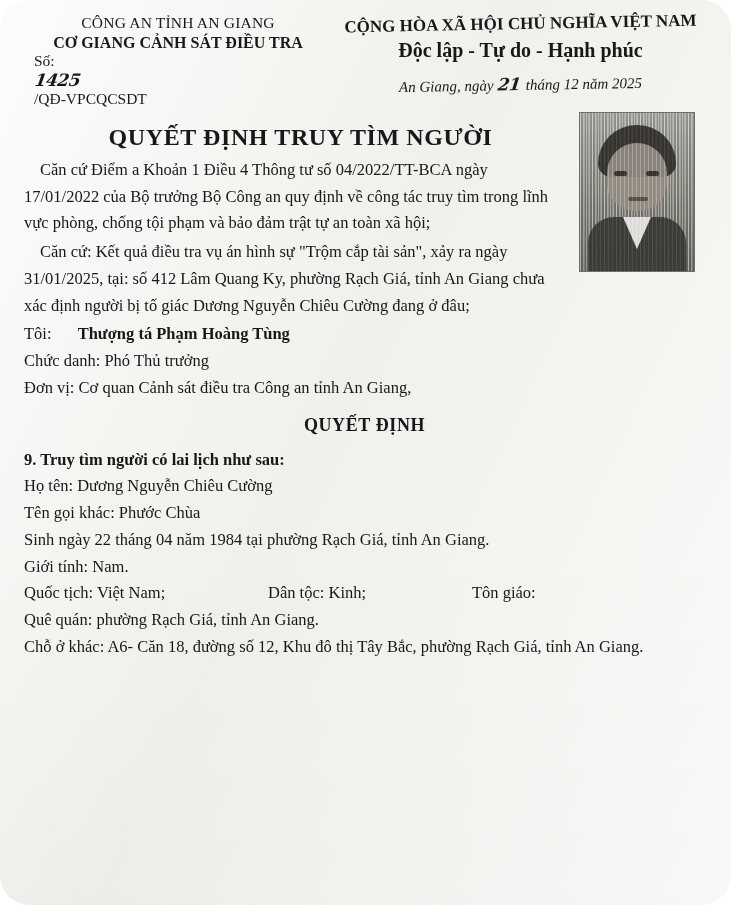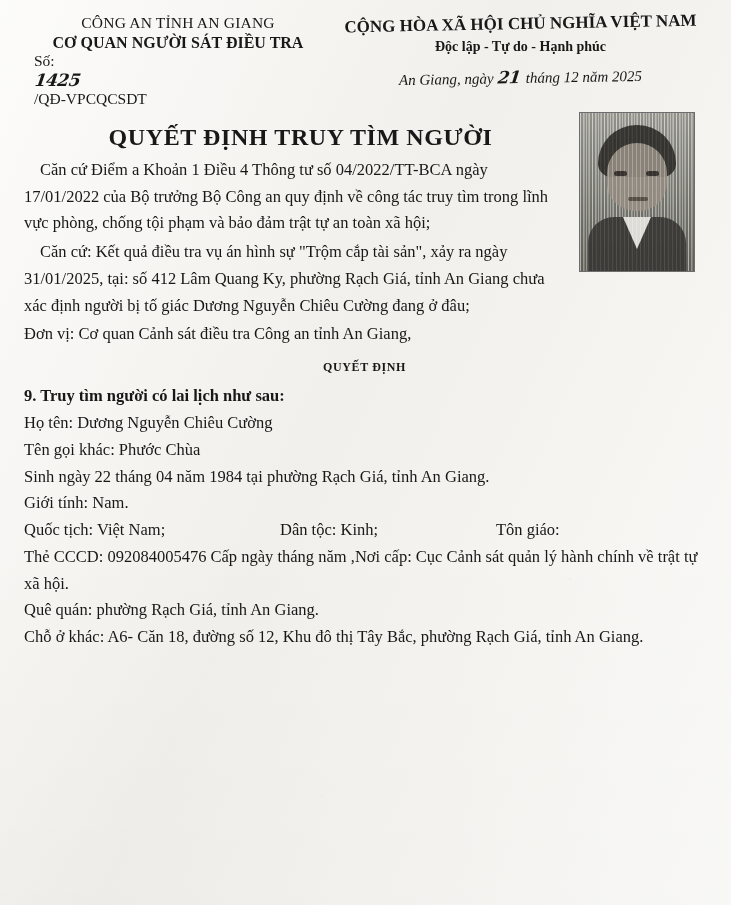--- a/index.html
+++ b/index.html
@@ -17,20 +17,21 @@
   }
   .page {
     position: relative;
     width: 731px;
     height: 905px;
     background: #f3f2ee;
     background-image:
       linear-gradient(115deg, rgba(255,255,255,0.75) 0%, rgba(236,235,231,0.35) 45%, rgba(255,255,255,0.6) 100%),
       linear-gradient(0deg, rgba(0,0,0,0.025) 0%, rgba(0,0,0,0) 40%);
     padding: 0;
+    border-radius: 30px;
   }
   
   .header {
     display: flex;
     flex-direction: row;
     align-items: flex-start;
     padding: 14px 18px 0 18px;
   }
   .header-left {
     width: 300px;
@@ -52,21 +53,21 @@
     margin-top: 2px;
     white-space: nowrap;
   }
   .nation-line1 {
     font-size: 17px;
     font-weight: bold;
     white-space: nowrap;
     transform: rotate(-1.1deg);
   }
   .nation-line2 {
-    font-size: 14px;
+    font-size: 20px;
     font-weight: bold;
     margin-top: 5px;
     white-space: nowrap;
   }
   .number-row {
     display: flex;
     align-items: baseline;
     justify-content: center;
     font-size: 15.5px;
     padding-left: 6px;
@@ -181,30 +182,30 @@
     text-indent: 0;
   }
   .para.indent {
     text-indent: 16px;
   }
   .narrow {
     padding-right: 150px;
   }
   .section-title {
     text-align: center;
-    font-size: 12px;
+    font-size: 18px;
     font-weight: bold;
     letter-spacing: .6px;
     margin: 10px 0 6px 0;
   }
   .bold { font-weight: bold; }
   .strong-inline { font-weight: bold; padding-left: 22px; }
   .row-fields {
     display: flex;
-    gap: 16px;
+    gap: 4px;
   }
   .row-fields .f1 { width: 240px; }
   .row-fields .f2 { width: 200px; }
   .line { margin: 0; }
   
   .speckle {
     position: absolute;
     inset: 0;
     pointer-events: none;
     background-image:
@@ -215,21 +216,21 @@
   }
 </style>
 </head>
 <body>
 
 <div class="page">
 
   <div class="header">
     <div class="header-left">
       <div class="org-line1">CÔNG AN TỈNH AN GIANG</div>
-      <div class="org-line2">CƠ QUAN NGƯỜI SÁT ĐIỀU TRA</div>
+      <div class="org-line2">CƠ GIANG CẢNH SÁT ĐIỀU TRA</div>
       <div class="number-row">
         <span>Số:</span>
         <span class="handwritten">1425</span>
         <span>/QĐ-VPCQCSDT</span>
       </div>
     </div>
     <div class="header-right">
       <div class="nation-line1">CỘNG HÒA XÃ HỘI CHỦ NGHĨA VIỆT NAM</div>
       <div class="nation-line2">Độc lập - Tự do - Hạnh phúc</div>
       <div class="place-date">
@@ -250,35 +251,39 @@
     <div class="mouth"></div>
     <div class="body"></div>
     <div class="collar"></div>
     <div class="stripes"></div>
   </div>
 
   <div class="body-text">
     <p class="para indent narrow">Căn cứ Điểm a Khoản 1 Điều 4 Thông tư số 04/2022/TT-BCA ngày 17/01/2022 của Bộ trưởng Bộ Công an quy định về công tác truy tìm trong lĩnh vực phòng, chống tội phạm và bảo đảm trật tự an toàn xã hội;</p>
     <p class="para indent narrow">Căn cứ: Kết quả điều tra vụ án hình sự "Trộm cắp tài sản", xảy ra ngày 31/01/2025, tại: số 412 Lâm Quang Ky, phường Rạch Giá, tỉnh An Giang chưa xác định người bị tố giác Dương Nguyễn Chiêu Cường đang ở đâu;</p>
 
+    <p class="line">
+      <span>Tôi:</span>
+      <span class="strong-inline">Thượng tá Phạm Hoàng Tùng</span>
+    </p>
+    <p class="line">Chức danh: Phó Thủ trưởng</p>
     <p class="line">Đơn vị: Cơ quan Cảnh sát điều tra Công an tỉnh An Giang,</p>
 
     <div class="section-title">QUYẾT ĐỊNH</div>
 
     <p class="line bold">9. Truy tìm người có lai lịch như sau:</p>
     <p class="line">Họ tên: Dương Nguyễn Chiêu Cường</p>
     <p class="line">Tên gọi khác: Phước Chùa</p>
     <p class="line">Sinh ngày 22 tháng 04 năm 1984 tại phường Rạch Giá, tỉnh An Giang.</p>
     <p class="line">Giới tính: Nam.</p>
 
     <p class="line row-fields">
       <span class="f1">Quốc tịch: Việt Nam;</span>
       <span class="f2">Dân tộc: Kinh;</span>
       <span>Tôn giáo:</span>
     </p>
 
-    <p class="line">Thẻ CCCD: 092084005476 Cấp ngày        tháng        năm      ,Nơi cấp: Cục Cảnh sát quản lý hành chính về trật tự xã hội.</p>
     <p class="line">Quê quán: phường Rạch Giá, tỉnh An Giang.</p>
     <p class="line">Chỗ ở khác: A6- Căn 18, đường số 12, Khu đô thị Tây Bắc, phường Rạch Giá, tỉnh An Giang.</p>
   </div>
 
   <div class="speckle"></div>
 </div>
 
 </body></html>

